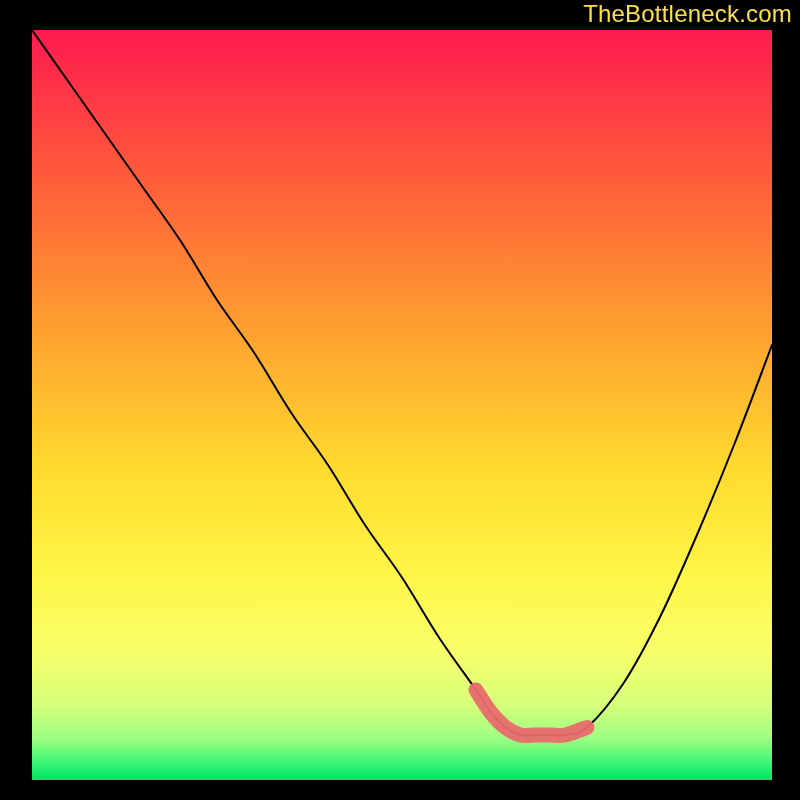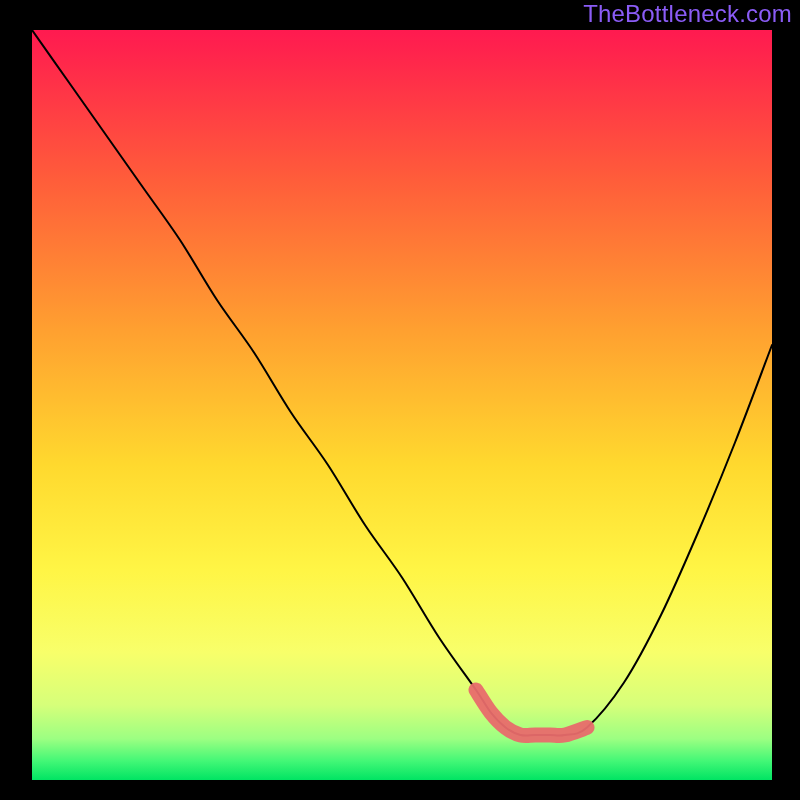--- a/index.html
+++ b/index.html
@@ -16,21 +16,21 @@
     height: 800px;
     background: #000;
   }
   .watermark {
     position: absolute;
     top: 0;
     right: 8px;
     font-family: Arial, Helvetica, sans-serif;
     font-size: 24px;
     font-weight: 500;
-    color: #8b5cf6;
+    color: #fde047;
     letter-spacing: 0.2px;
     user-select: none;
   }
   .plot {
     position: absolute;
     box-sizing: border-box;
   }
   svg {
     display: block;
   }

